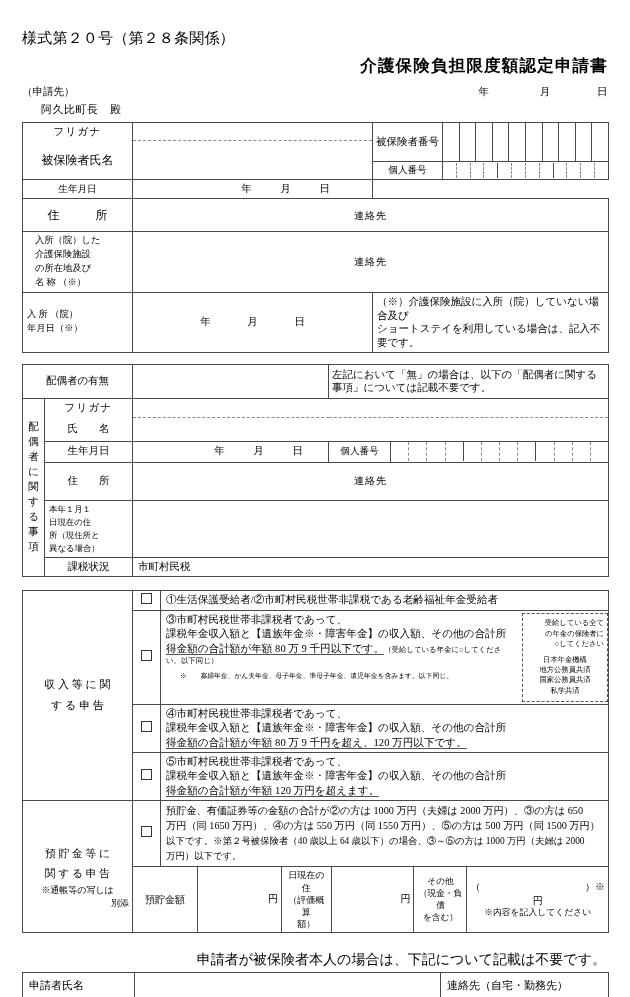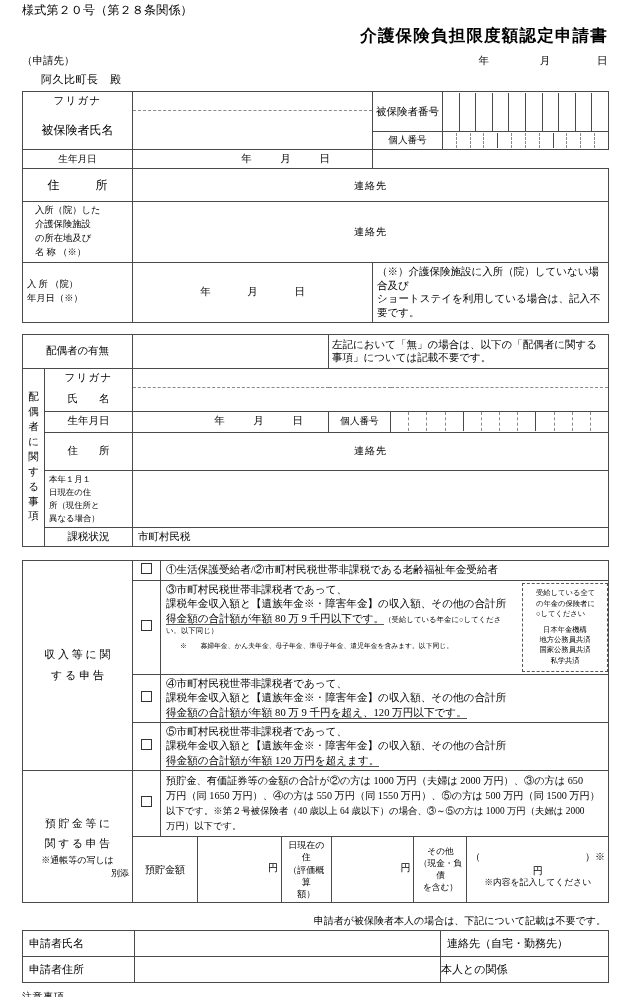--- a/index.html
+++ b/index.html
@@ -19,22 +19,22 @@
   .page {
     position: relative;
     width: 630px;
     height: 997px;
     box-sizing: border-box;
     padding: 0 22px;
   }
 
   
   .form-code {
-    font-size: 12px;
-    padding-top: 2px;
+    font-size: 15px;
+    padding-top: 28px;
     letter-spacing: .2px;
   }
   .doc-title {
     text-align: right;
     font-size: 16.5px;
     font-weight: bold;
     letter-spacing: 1.2px;
     margin-top: 7px;
   }
   .addr-line {
@@ -142,29 +142,29 @@
   }
   .pension-box {
     border: 1px dashed #555;
     padding: 4px 3px 5px 3px;
     text-align: center;
     font-size: 7.3px;
     line-height: 1.45;
     width: 86px;
     box-sizing: border-box;
   }
-  .pension-box .hd { text-align: left; padding-left: 2px; margin-left: 8px; }
+  .pension-box .hd { text-align: right; padding-left: 2px; margin-left: 8px; }
   .pension-box .ls { margin-top: 5px; }
   .pension-box .ls div { line-height: 1.42; }
   .u-line { border-bottom: 1px solid #555; padding-bottom: 0px; }
 
   .note-right {
     text-align: right;
-    font-size: 10px;
-    margin-top: 11px;
+    font-size: 14px;
+    margin-top: 18px;
     padding-right: 2px;
   }
 
   
   .notes {
     margin-top: 7px;
     font-size: 10px;
   }
   .notes-title { letter-spacing: .06em; }
 </style>

